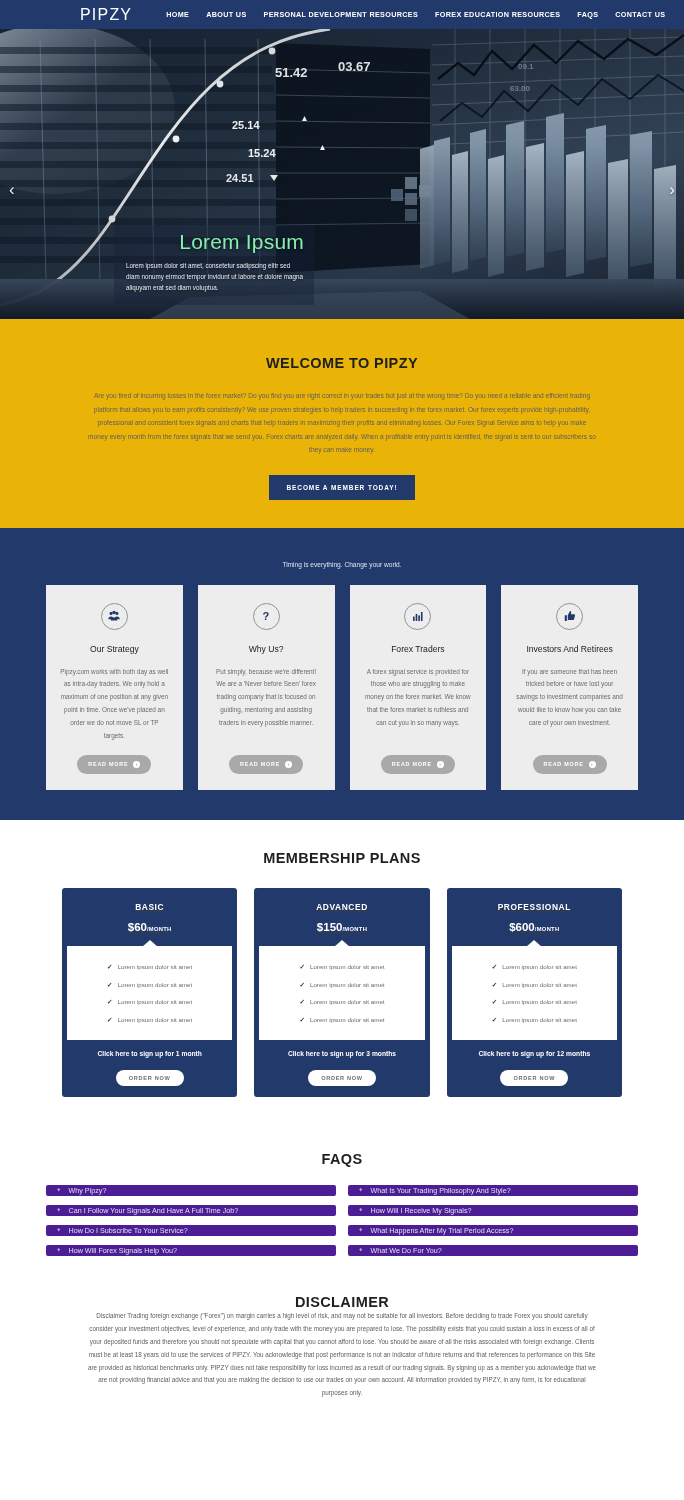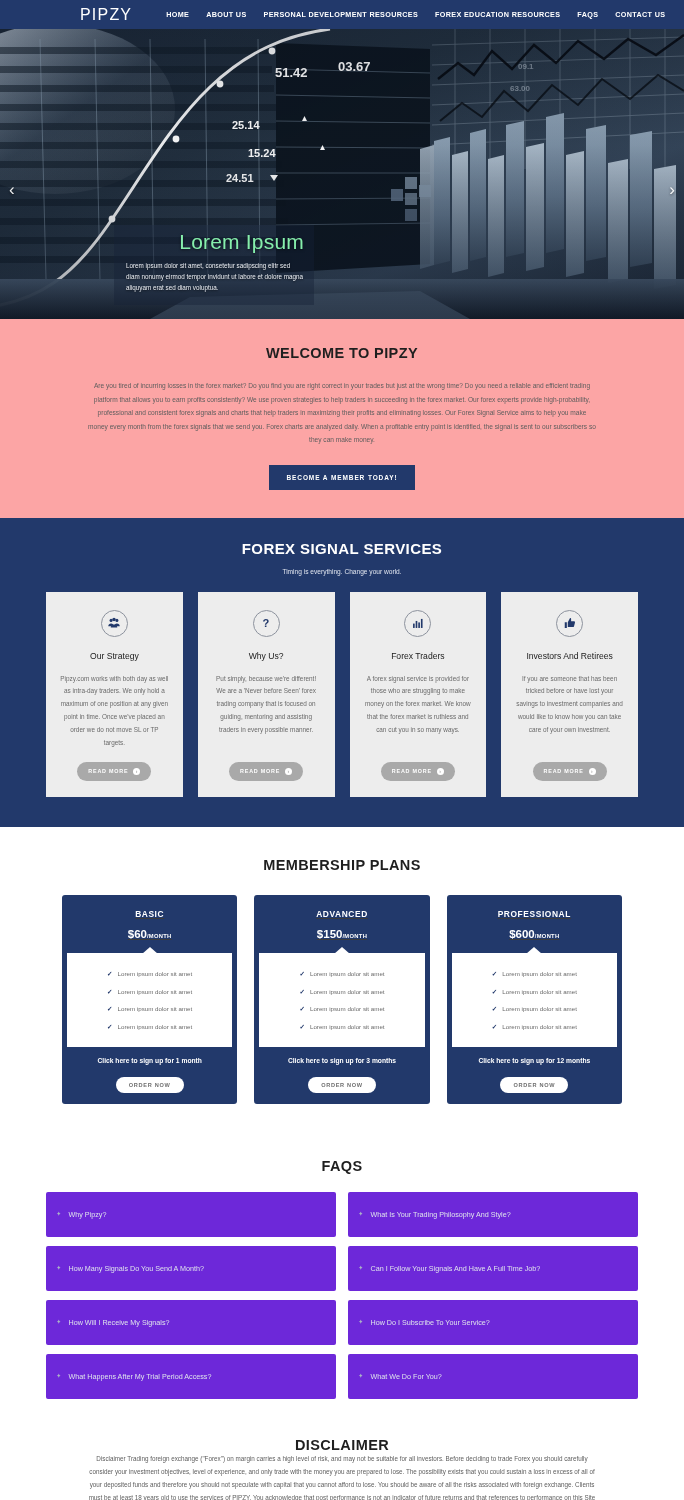--- a/index.html
+++ b/index.html
@@ -87,22 +87,22 @@
     opacity: 0.92;
     cursor: pointer;
     text-shadow: 0 1px 3px rgba(0,0,0,0.6);
     user-select: none;
   }
   .hero-arrow.left { left: 9px; }
   .hero-arrow.right { right: 9px; }
 
   
   .welcome {
-    background: #fca5a5;
-    padding: 26px 0 28px;
+    background: #eab308;
+    padding: 36px 0 28px;
     text-align: center;
   }
   .sec-title {
     font-size: 14.5px;
     font-weight: bold;
     letter-spacing: 0.4px;
     color: #1f1f1f;
   }
   .welcome .sec-title { margin-bottom: 18px; }
   .welcome-body {
@@ -279,26 +279,26 @@
   
   .faqs { background: #ffffff; padding: 22px 0 26px; text-align: center; }
   .faqs .sec-title { margin-bottom: 18px; }
   .faq-grid {
     display: grid;
     grid-template-columns: 1fr 1fr;
     gap: 9px 12px;
     padding: 0 46px;
   }
   .faq-item {
-    background: #6d28d9;
+    background: #4c1d95;
     border-radius: 2px;
     color: #dfe3ec;
     font-size: 7.2px;
     text-align: left;
-    padding: 18px 10px;
+    padding: 1px 10px;
     display: flex;
     align-items: center;
     gap: 7px;
     cursor: pointer;
   }
   .faq-item .plus { color: #aab3c6; font-size: 6.5px; line-height: 1; }
 
   
   .disclaimer { background: #ffffff; padding: 12px 0 30px; text-align: center; }
   .disclaimer .sec-title { }
@@ -470,21 +470,20 @@
   <div class="hero-arrow right">›</div>
 </section>
 
 <section class="welcome">
   <h2 class="sec-title">WELCOME TO PIPZY</h2>
   <p class="welcome-body">Are you tired of incurring losses in the forex market? Do you find you are right correct in your trades but just at the wrong time? Do you need a reliable and efficient trading platform that allows you to earn profits consistently? We use proven strategies to help traders in succeeding in the forex market. Our forex experts provide high-probability, professional and consistent forex signals and charts that help traders in maximizing their profits and eliminating losses. Our Forex Signal Service aims to help you make money every month from the forex signals that we send you. Forex charts are analyzed daily. When a profitable entry point is identified, the signal is sent to our subscribers so they can make money.</p>
   <button class="btn-primary">BECOME A MEMBER TODAY!</button>
 </section>
 
 <section class="services">
-  <h2 class="sec-title">FOREX SIGNAL SERVICES</h2>
   <div class="services-sub">Timing is everything. Change your world.</div>
 
   <div class="cards">
 
     <div class="card">
       <div class="card-icon">
         <svg width="14" height="14" viewBox="0 0 24 24" fill="#22396b">
           <circle cx="7" cy="7.5" r="2.6"></circle>
             <circle cx="17" cy="7.5" r="2.6"></circle>
             <circle cx="12" cy="6" r="3"></circle>
@@ -655,37 +654,37 @@
     <div class="faq-item">
         <span class="plus">✦</span>
         <span>Why Pipzy?</span>
       </div>
     <div class="faq-item">
         <span class="plus">✦</span>
         <span>What Is Your Trading Philosophy And Style?</span>
       </div>
     <div class="faq-item">
         <span class="plus">✦</span>
-        <span>How Many Signals Do You Send A Month?</span>
-      </div>
-    <div class="faq-item">
-        <span class="plus">✦</span>
         <span>Can I Follow Your Signals And Have A Full Time Job?</span>
       </div>
     <div class="faq-item">
         <span class="plus">✦</span>
         <span>How Will I Receive My Signals?</span>
       </div>
     <div class="faq-item">
         <span class="plus">✦</span>
         <span>How Do I Subscribe To Your Service?</span>
       </div>
     <div class="faq-item">
         <span class="plus">✦</span>
         <span>What Happens After My Trial Period Access?</span>
+      </div>
+    <div class="faq-item">
+        <span class="plus">✦</span>
+        <span>How Will Forex Signals Help You?</span>
       </div>
     <div class="faq-item">
         <span class="plus">✦</span>
         <span>What We Do For You?</span>
       </div>
   </div>
 </section>
 
 <section class="disclaimer">
   <h2 class="sec-title">DISCLAIMER</h2>

